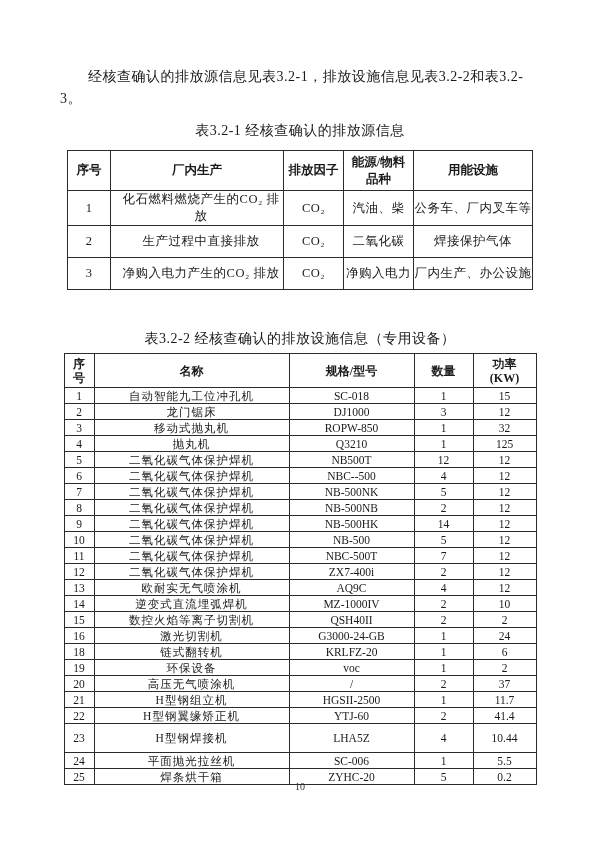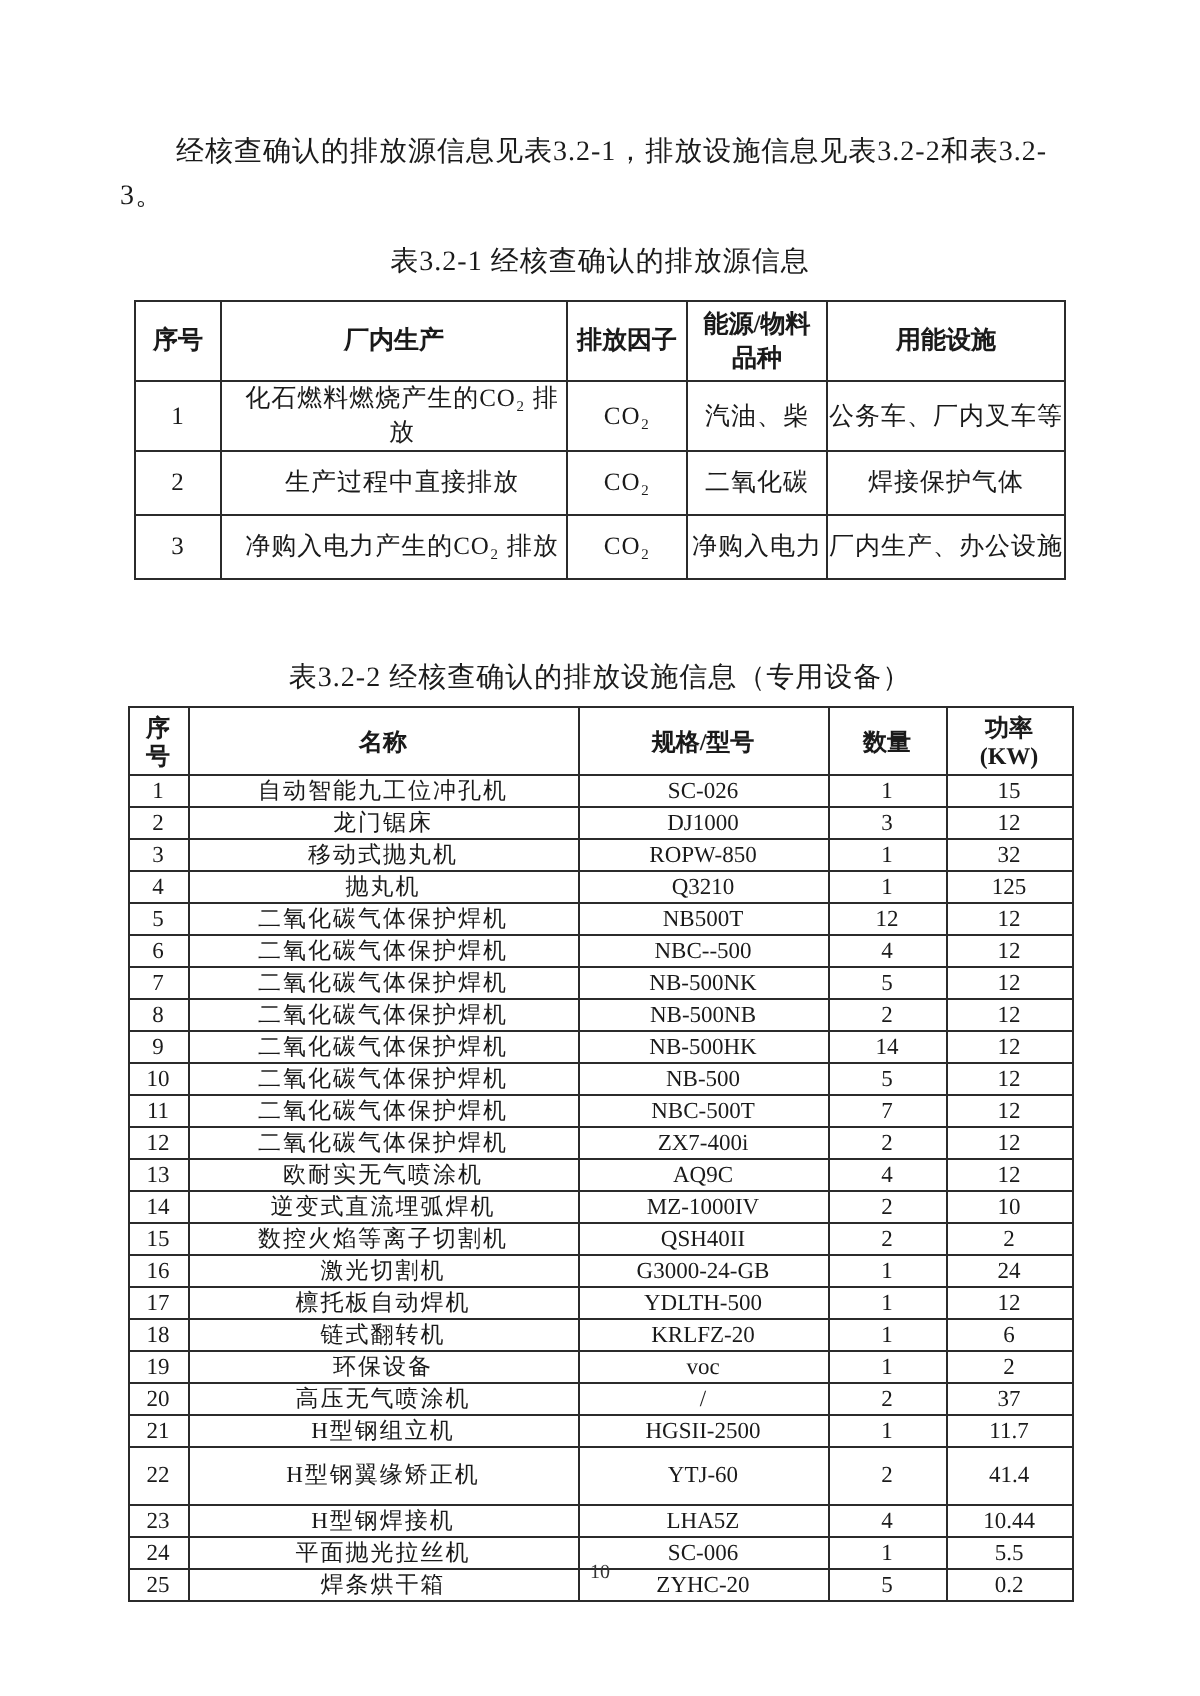--- a/index.html
+++ b/index.html
@@ -152,21 +152,21 @@
           <th>规格/型号</th>
           <th>数量</th>
           <th>功率
 (KW)</th>
         </tr>
       </thead>
       <tbody>
           <tr>
             <td>1</td>
             <td>自动智能九工位冲孔机</td>
-            <td>SC-026</td>
+            <td>SC-018</td>
             <td>1</td>
             <td>15</td>
           </tr>
           <tr>
             <td>2</td>
             <td>龙门锯床</td>
             <td>DJ1000</td>
             <td>3</td>
             <td>12</td>
           </tr>
@@ -260,27 +260,20 @@
             <td>QSH40II</td>
             <td>2</td>
             <td>2</td>
           </tr>
           <tr>
             <td>16</td>
             <td>激光切割机</td>
             <td>G3000-24-GB</td>
             <td>1</td>
             <td>24</td>
-          </tr>
-          <tr>
-            <td>17</td>
-            <td>檩托板自动焊机</td>
-            <td>YDLTH-500</td>
-            <td>1</td>
-            <td>12</td>
           </tr>
           <tr>
             <td>18</td>
             <td>链式翻转机</td>
             <td>KRLFZ-20</td>
             <td>1</td>
             <td>6</td>
           </tr>
           <tr>
             <td>19</td>

